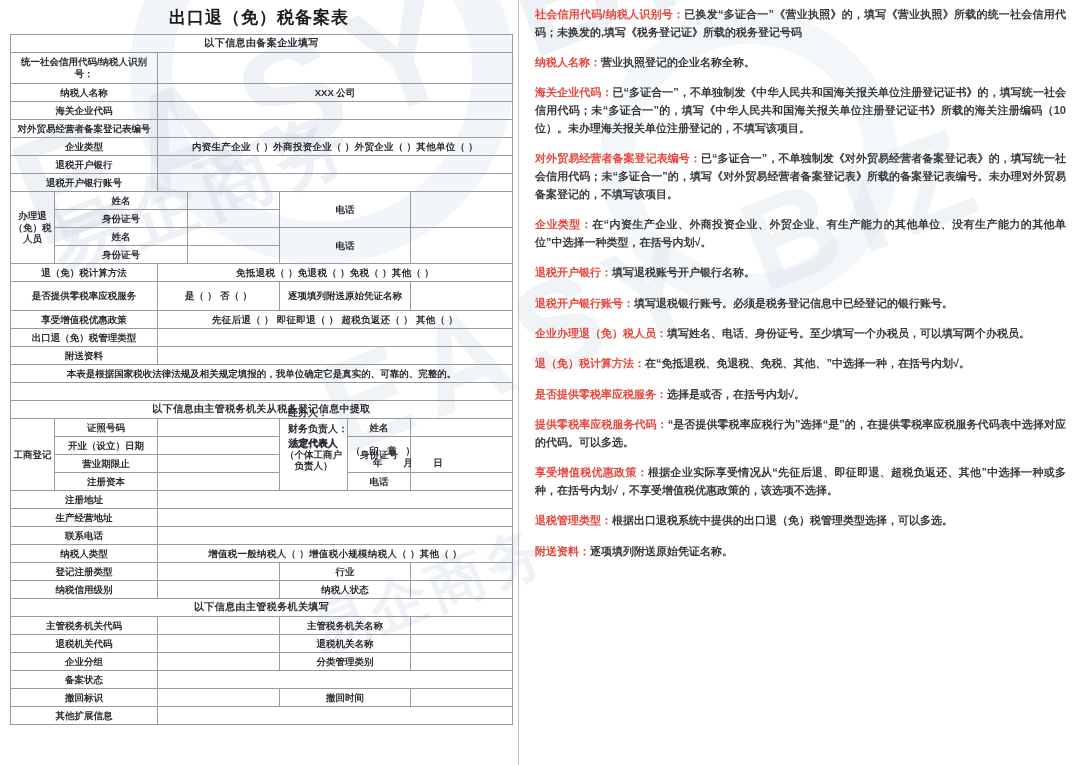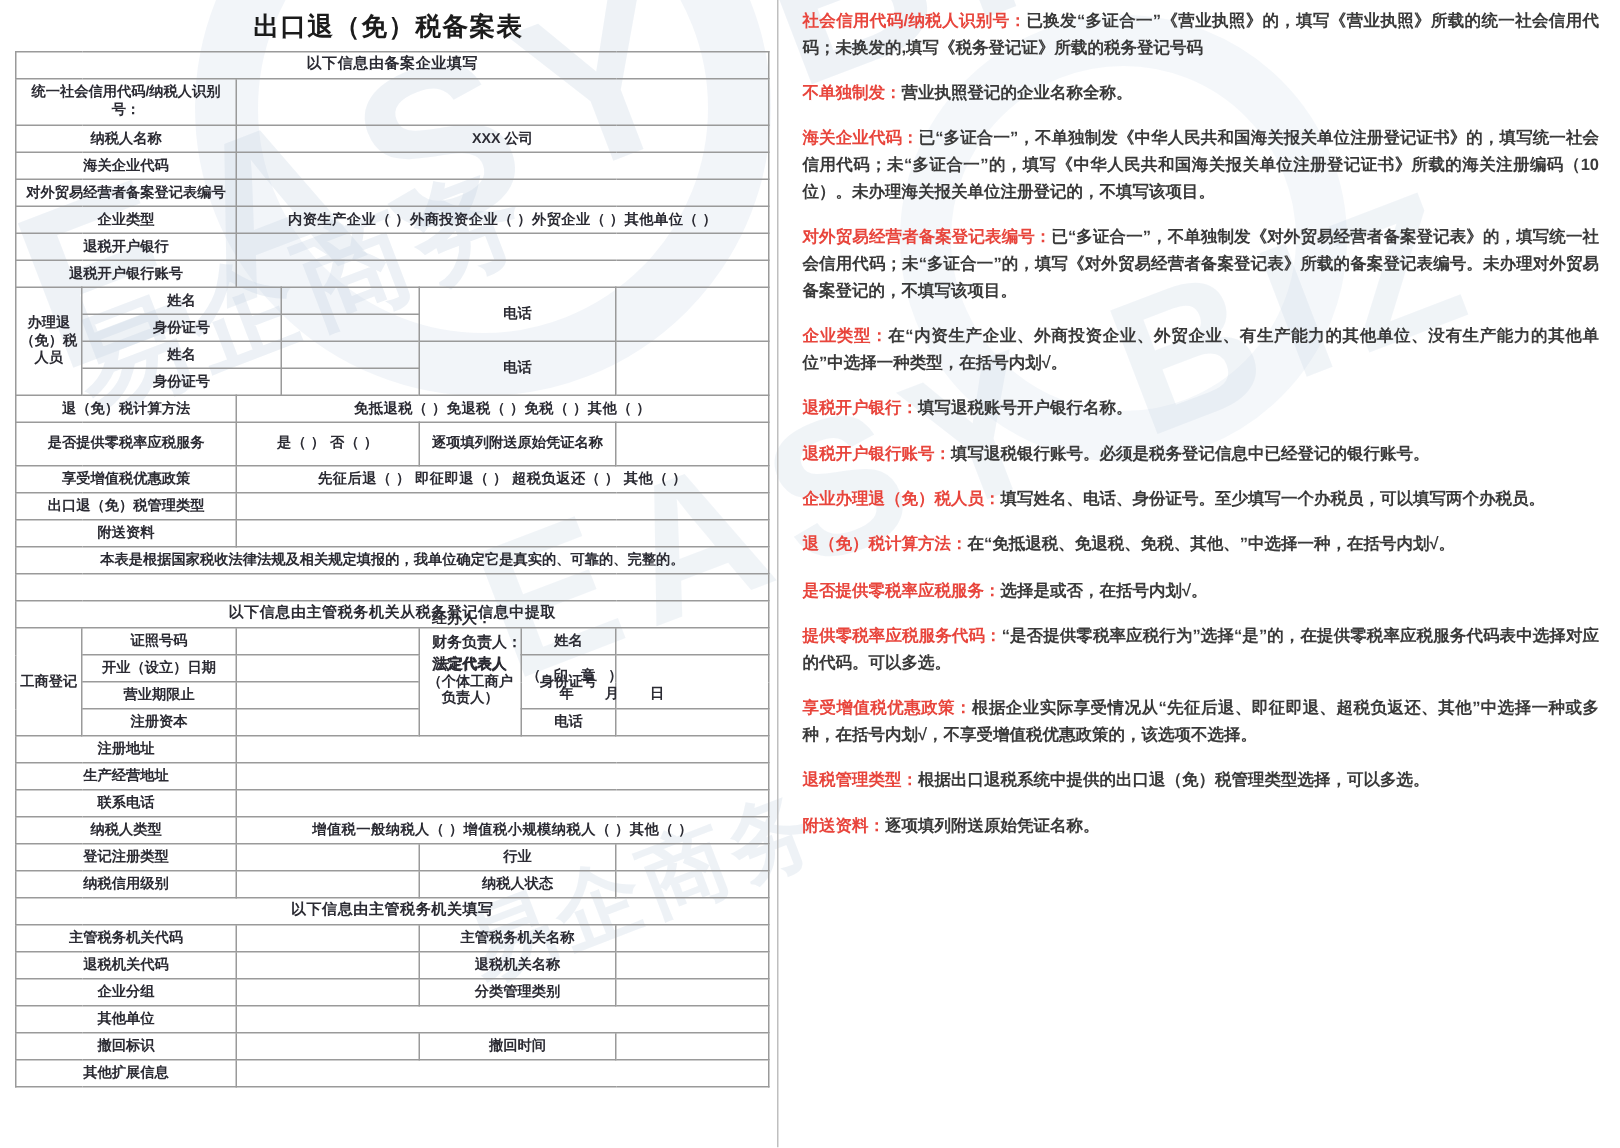--- a/index.html
+++ b/index.html
@@ -301,40 +301,40 @@
           <td colspan="2">退税机关名称</td>
           <td class="blank"></td>
         </tr>
         <tr>
           <td colspan="2">企业分组</td>
           <td class="blank" colspan="2"></td>
           <td colspan="2">分类管理类别</td>
           <td class="blank"></td>
         </tr>
         <tr>
-          <td colspan="2">其他单位</td>
+          <td colspan="2">备案状态</td>
           <td class="blank" colspan="5"></td>
         </tr>
         <tr>
           <td colspan="2">撤回标识</td>
           <td class="blank" colspan="2"></td>
           <td colspan="2">撤回时间</td>
           <td class="blank"></td>
         </tr>
         <tr>
           <td colspan="2">其他扩展信息</td>
           <td class="blank" colspan="5"></td>
         </tr>
       </tbody>
     </table>
   </div>
 
   <div class="right">
       <p class="note"><span class="hd" style="color: rgb(232, 69, 60);">社会信用代码/纳税人识别号：</span><span class="bd">已换发“多证合一”《营业执照》的，填写《营业执照》所载的统一社会信用代码；未换发的,填写《税务登记证》所载的税务登记号码</span></p>
-      <p class="note"><span class="hd" style="color: rgb(232, 69, 60);">不单独制发：</span><span class="bd">营业执照登记的企业名称全称。</span></p>
+      <p class="note"><span class="hd" style="color: rgb(232, 69, 60);">纳税人名称：</span><span class="bd">营业执照登记的企业名称全称。</span></p>
       <p class="note"><span class="hd" style="color: rgb(232, 69, 60);">海关企业代码：</span><span class="bd">已“多证合一”，不单独制发《中华人民共和国海关报关单位注册登记证书》的，填写统一社会信用代码；未“多证合一”的，填写《中华人民共和国海关报关单位注册登记证书》所载的海关注册编码（10位）。未办理海关报关单位注册登记的，不填写该项目。</span></p>
       <p class="note"><span class="hd" style="color: rgb(232, 69, 60);">对外贸易经营者备案登记表编号：</span><span class="bd">已“多证合一”，不单独制发《对外贸易经营者备案登记表》的，填写统一社会信用代码；未“多证合一”的，填写《对外贸易经营者备案登记表》所载的备案登记表编号。未办理对外贸易备案登记的，不填写该项目。</span></p>
       <p class="note"><span class="hd" style="color: rgb(232, 69, 60);">企业类型：</span><span class="bd">在“内资生产企业、外商投资企业、外贸企业、有生产能力的其他单位、没有生产能力的其他单位”中选择一种类型，在括号内划√。</span></p>
       <p class="note"><span class="hd" style="color: rgb(232, 69, 60);">退税开户银行：</span><span class="bd">填写退税账号开户银行名称。</span></p>
       <p class="note"><span class="hd" style="color: rgb(232, 69, 60);">退税开户银行账号：</span><span class="bd">填写退税银行账号。必须是税务登记信息中已经登记的银行账号。</span></p>
       <p class="note"><span class="hd" style="color: rgb(232, 69, 60);">企业办理退（免）税人员：</span><span class="bd">填写姓名、电话、身份证号。至少填写一个办税员，可以填写两个办税员。</span></p>
       <p class="note"><span class="hd" style="color: rgb(232, 69, 60);">退（免）税计算方法：</span><span class="bd">在“免抵退税、免退税、免税、其他、”中选择一种，在括号内划√。</span></p>
       <p class="note"><span class="hd" style="color: rgb(232, 69, 60);">是否提供零税率应税服务：</span><span class="bd">选择是或否，在括号内划√。</span></p>
       <p class="note"><span class="hd" style="color: rgb(232, 69, 60);">提供零税率应税服务代码：</span><span class="bd">“是否提供零税率应税行为”选择“是”的，在提供零税率应税服务代码表中选择对应的代码。可以多选。</span></p>
       <p class="note"><span class="hd" style="color: rgb(232, 69, 60);">享受增值税优惠政策：</span><span class="bd">根据企业实际享受情况从“先征后退、即征即退、超税负返还、其他”中选择一种或多种，在括号内划√，不享受增值税优惠政策的，该选项不选择。</span></p>

